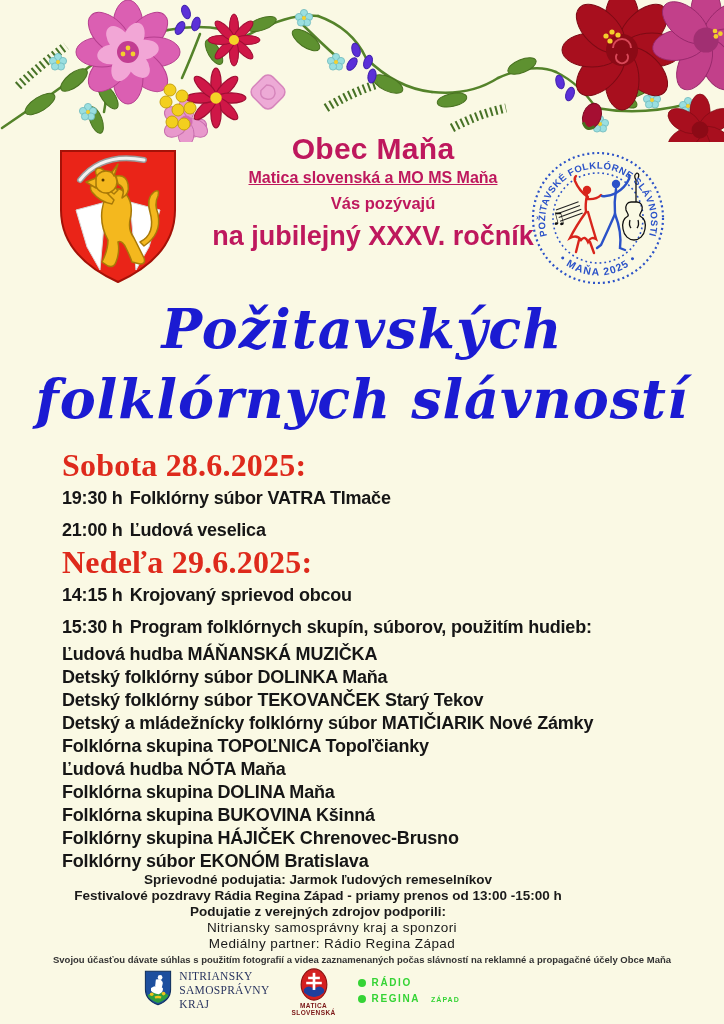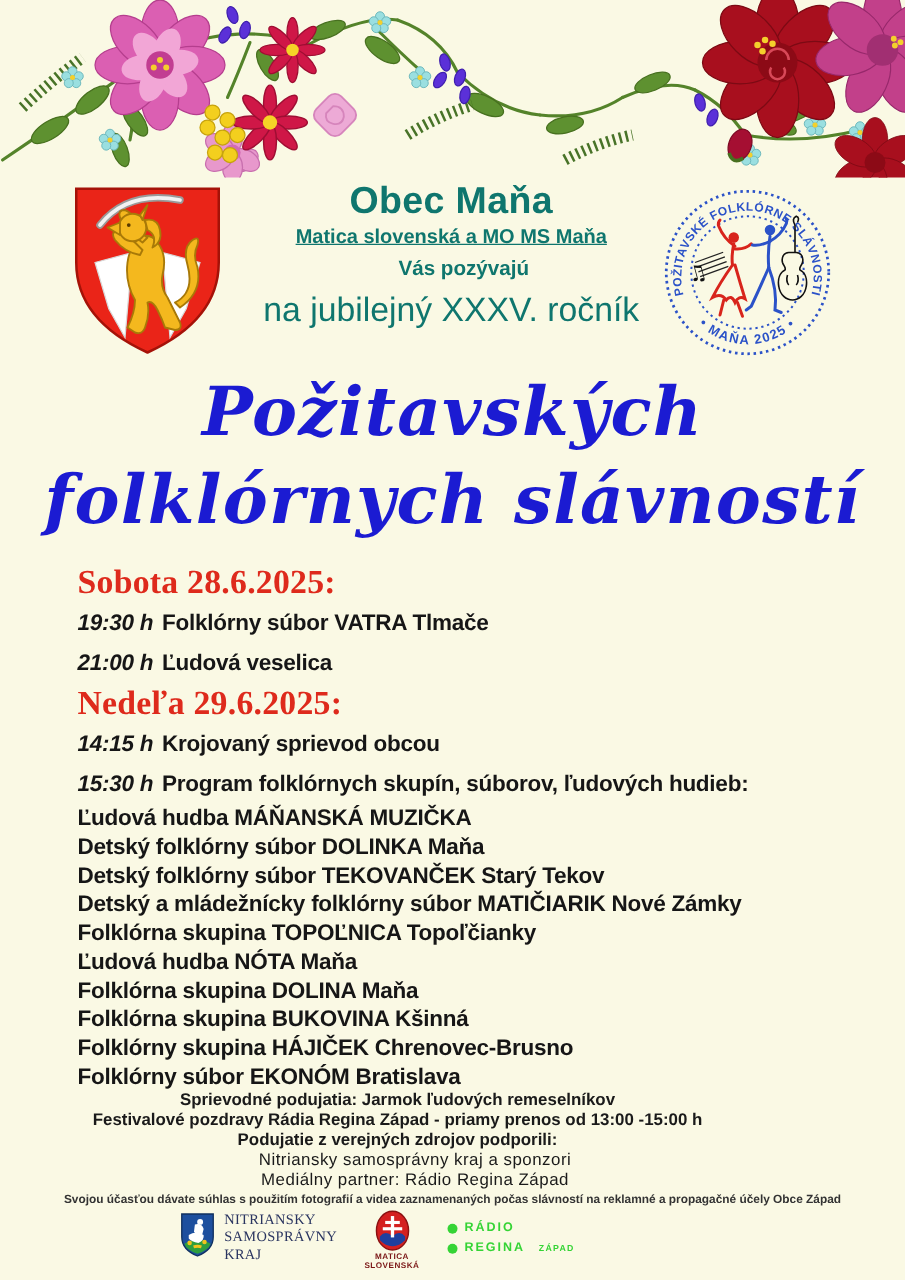--- a/index.html
+++ b/index.html
@@ -3,38 +3,38 @@
 <meta charset="utf-8">
 <style>
   html,body{margin:0;padding:0;}
   body{background:#888;display:flex;justify-content:center;}
   .poster{
     position:relative;width:724px;height:1024px;background:#FAF9E4;
     overflow:hidden;font-family:"Liberation Sans",sans-serif;color:#161616;
   }
   .floral{position:absolute;top:0;left:0;}
   .crest{position:absolute;left:56px;top:146px;}
-  .header-block{position:absolute;left:175px;top:144px;width:372px;text-align:center;color:#0f766e;}
+  .header-block{position:absolute;left:175px;top:132px;width:372px;text-align:center;color:#be185d;padding-left:12px;}
   .org{font-size:30px;font-weight:bold;letter-spacing:.3px;line-height:34px;}
   .matica-line{font-size:16px;font-weight:bold;line-height:24px;margin-top:0;text-decoration:underline;}
   .invite{font-size:16.5px;font-weight:bold;line-height:21px;margin-top:3px;margin-left:20px;}
-  .edition{font-size:27px;font-weight:normal;line-height:32px;margin-top:6px;}
+  .edition{font-size:27px;font-weight:bold;line-height:32px;margin-top:6px;}
   .festival-logo{position:absolute;left:530px;top:150px;}
   .main-title{
     position:absolute;top:294px;left:0;width:724px;text-align:center;
     font-family:"DejaVu Serif",serif;font-style:italic;font-weight:bold;
     color:#1B1BD2;font-size:54px;line-height:70px;letter-spacing:1px;
   }
   .schedule{position:absolute;left:62px;top:449px;width:630px;}
   .day-heading{
-    font-family:"Liberation Serif",serif;font-weight:bold;font-size:27px;
+    font-family:"Liberation Serif",serif;font-weight:bold;font-size:32px;
     color:#DE2A1C;line-height:33px;letter-spacing:.2px;
   }
   .sched-item{font-size:18px;font-weight:bold;line-height:32px;letter-spacing:-.2px;}
-  .sched-item .time{margin-right:7px;font-style:italic;}
+  .sched-item .time{margin-right:7px;}
   .performers{position:absolute;left:62px;top:643px;width:640px;}
   .performer{font-size:18px;font-weight:bold;line-height:23px;letter-spacing:-.2px;}
   .footer{position:absolute;top:872px;left:0;width:636px;text-align:center;color:#1a1a1a;}
   .f-bold{font-size:13.5px;font-weight:bold;line-height:16px;}
   .f-reg{font-size:13.5px;line-height:16px;letter-spacing:.4px;margin-left:28px;}
   .disclaimer{
     position:absolute;top:954px;left:0;width:724px;text-align:center;
     font-size:9.5px;font-weight:bold;color:#333;
   }
   .sponsors{
@@ -379,21 +379,21 @@
       <span class="time">19:30 h</span><span>Folklórny súbor VATRA Tlmače</span>
     </div>
     <div class="sched-item">
       <span class="time">21:00 h</span><span>Ľudová veselica</span>
     </div>
     <div class="day-heading">Nedeľa 29.6.2025:</div>
     <div class="sched-item">
       <span class="time">14:15 h</span><span>Krojovaný sprievod obcou</span>
     </div>
     <div class="sched-item">
-      <span class="time">15:30 h</span><span>Program folklórnych skupín, súborov, ľudových hudieb:</span>
+      <span class="time">15:30 h</span><span>Program folklórnych skupín, súborov, použitím hudieb:</span>
     </div>
   </div>
 
   <div class="performers">
     <div class="performer">Ľudová hudba MÁŇANSKÁ MUZIČKA</div>
     <div class="performer">Detský folklórny súbor DOLINKA Maňa</div>
     <div class="performer">Detský folklórny súbor TEKOVANČEK Starý Tekov</div>
     <div class="performer">Detský a mládežnícky folklórny súbor MATIČIARIK Nové Zámky</div>
     <div class="performer">Folklórna skupina TOPOĽNICA Topoľčianky</div>
     <div class="performer">Ľudová hudba NÓTA Maňa</div>
@@ -404,21 +404,21 @@
   </div>
 
   <div class="footer">
     <div class="f-bold">Sprievodné podujatia: Jarmok ľudových remeselníkov</div>
     <div class="f-bold">Festivalové pozdravy Rádia Regina Západ - priamy prenos od 13:00 -15:00 h</div>
     <div class="f-bold">Podujatie z verejných zdrojov podporili:</div>
     <div class="f-reg">Nitriansky samosprávny kraj a sponzori</div>
     <div class="f-reg">Mediálny partner: Rádio Regina Západ</div>
   </div>
 
-  <div class="disclaimer">Svojou účasťou dávate súhlas s použitím fotografií a videa zaznamenaných počas slávností na reklamné a propagačné účely Obce Západ</div>
+  <div class="disclaimer">Svojou účasťou dávate súhlas s použitím fotografií a videa zaznamenaných počas slávností na reklamné a propagačné účely Obce Maňa</div>
 
   <div class="sponsors">
     <div class="nsk">
       <svg width="28" height="40" viewBox="0 0 40 52">
         <path d="M2,2 H38 V28 Q38,43 20,50 Q2,43 2,28 Z" fill="#1D4F9E" stroke="#10305f" stroke-width="1.5"></path>
         <path d="M5,36 Q20,27 35,36 Q33,43 20,47.5 Q7,43 5,36 Z" fill="#2f9e3e"></path>
         <g fill="#fff">
           <circle cx="23" cy="11" r="3.4"></circle>
           <path d="M17,14 Q25,12 27,19 L25,27 Q19,28 16,22 Z"></path>
           <path d="M10,26 Q18,20 27,26 Q28,32 21,35 Q13,34 10,30 Z"></path>

